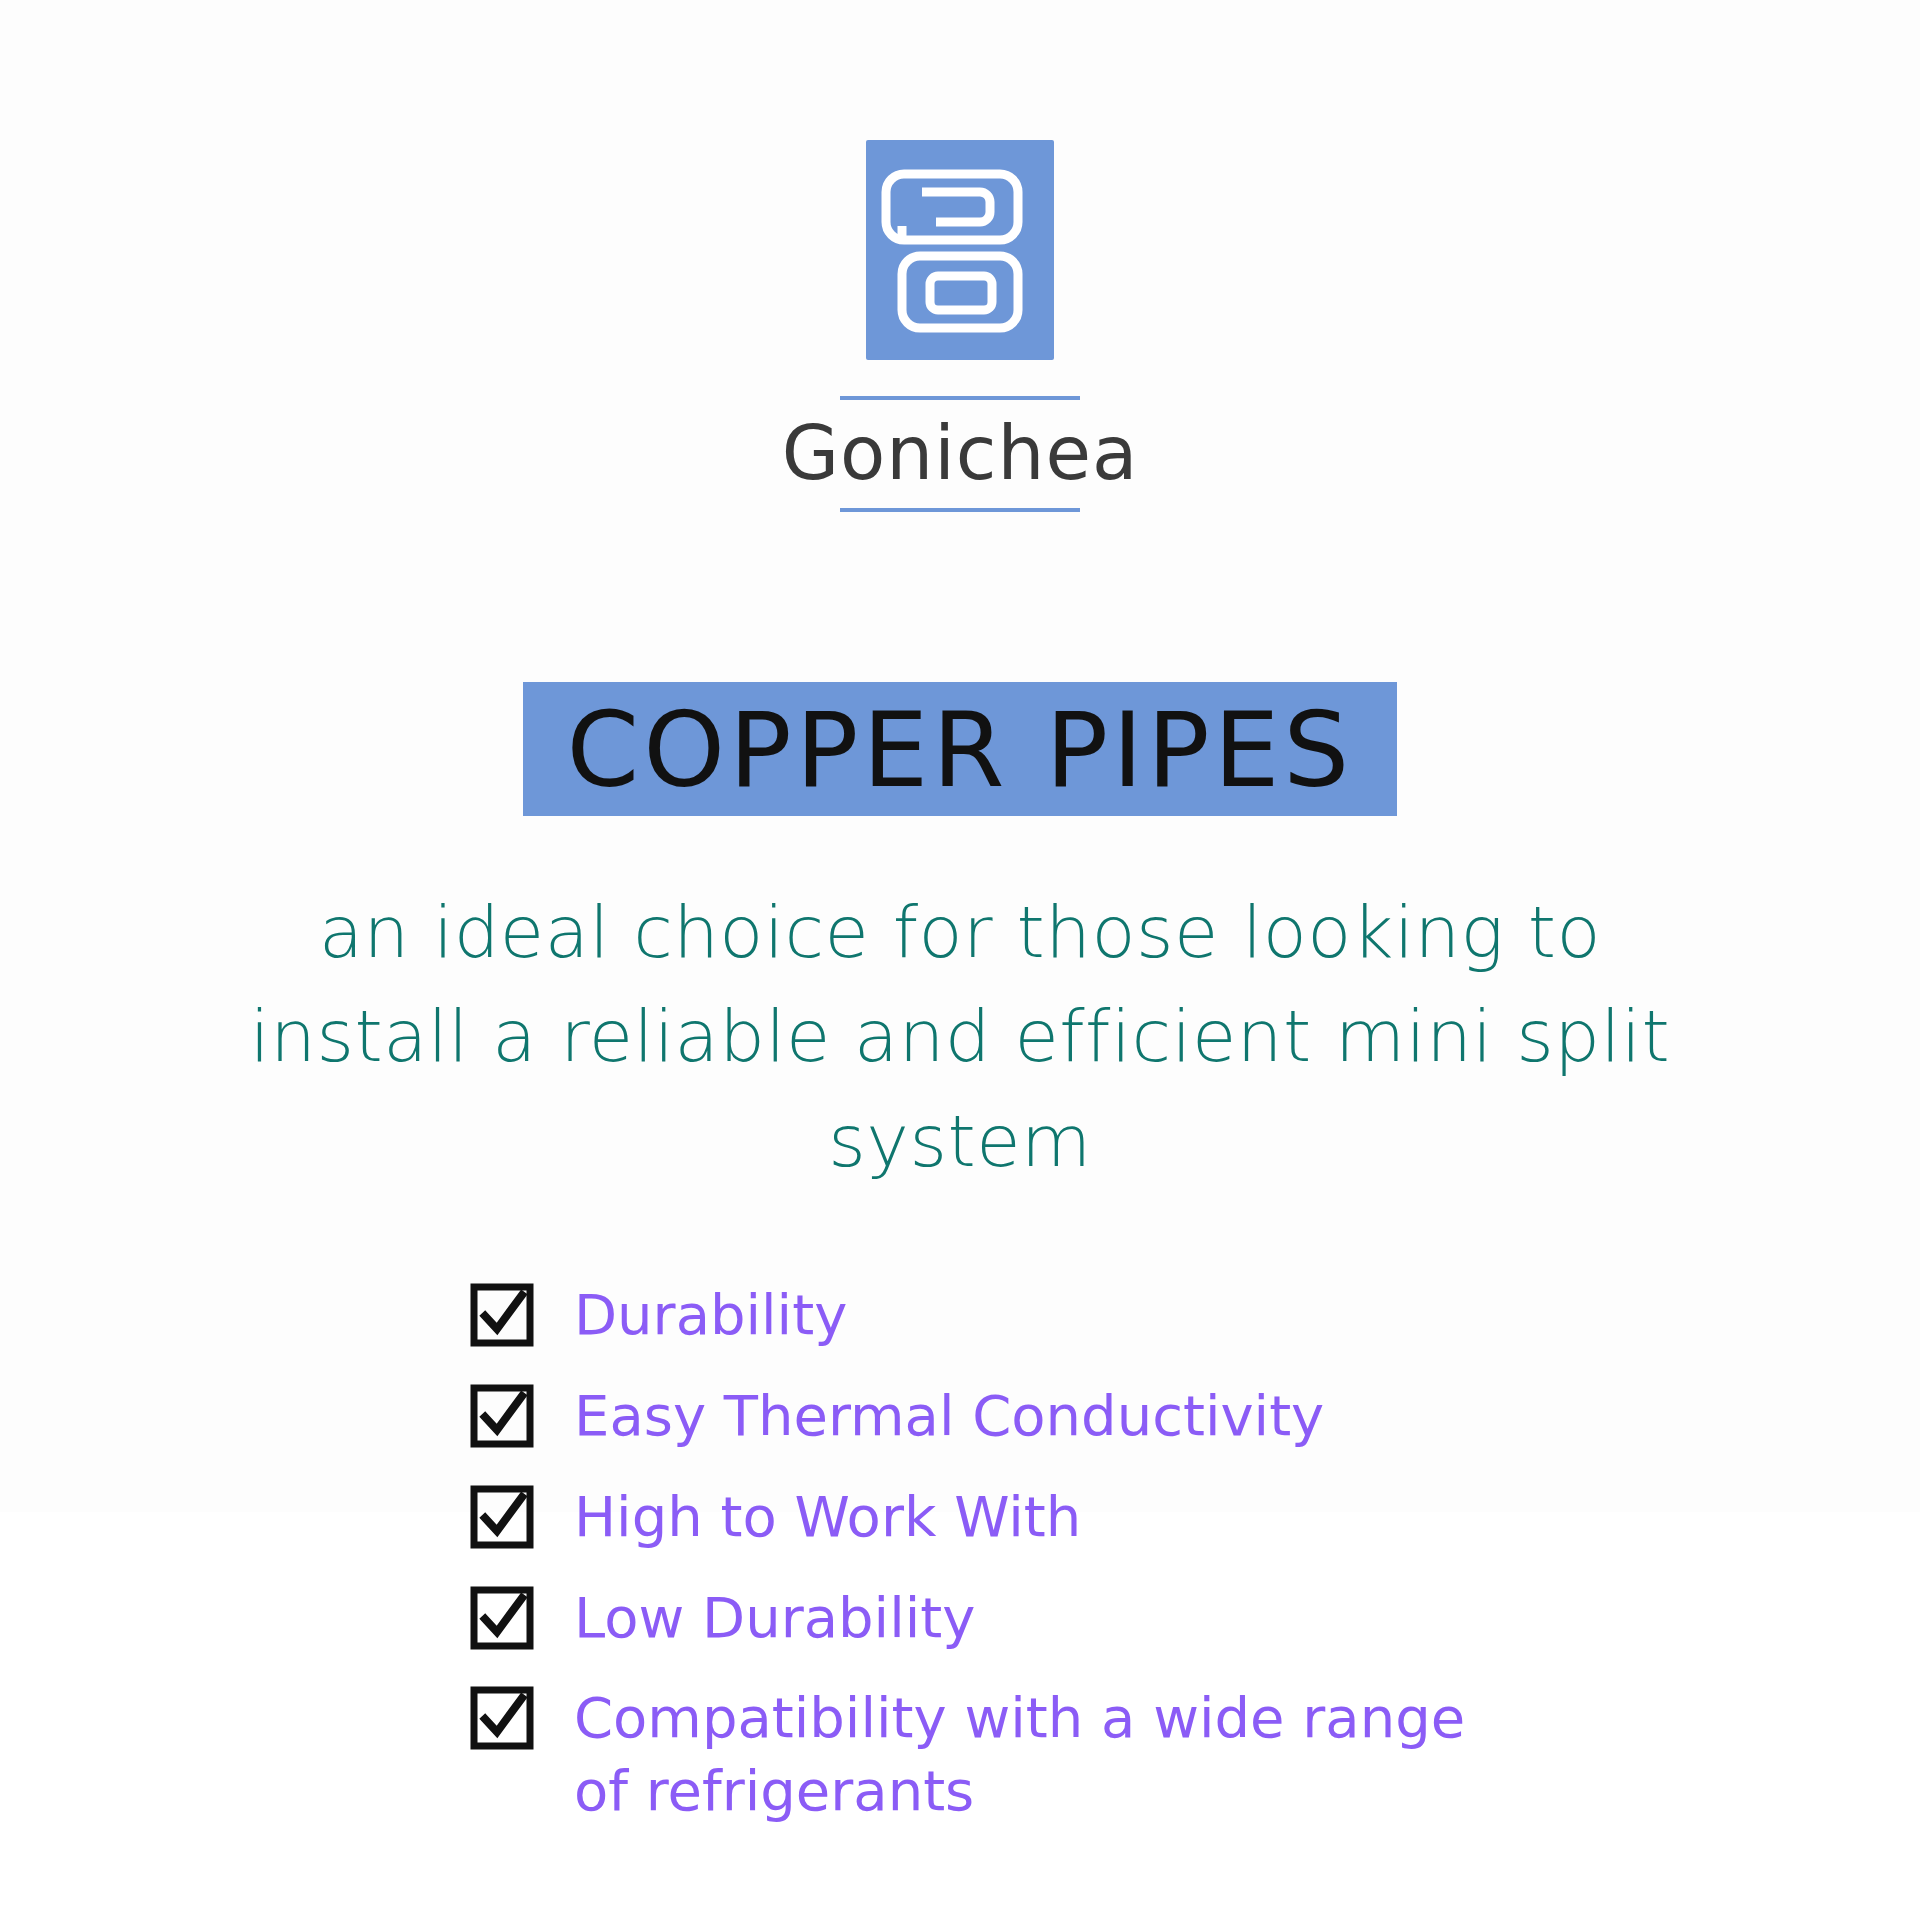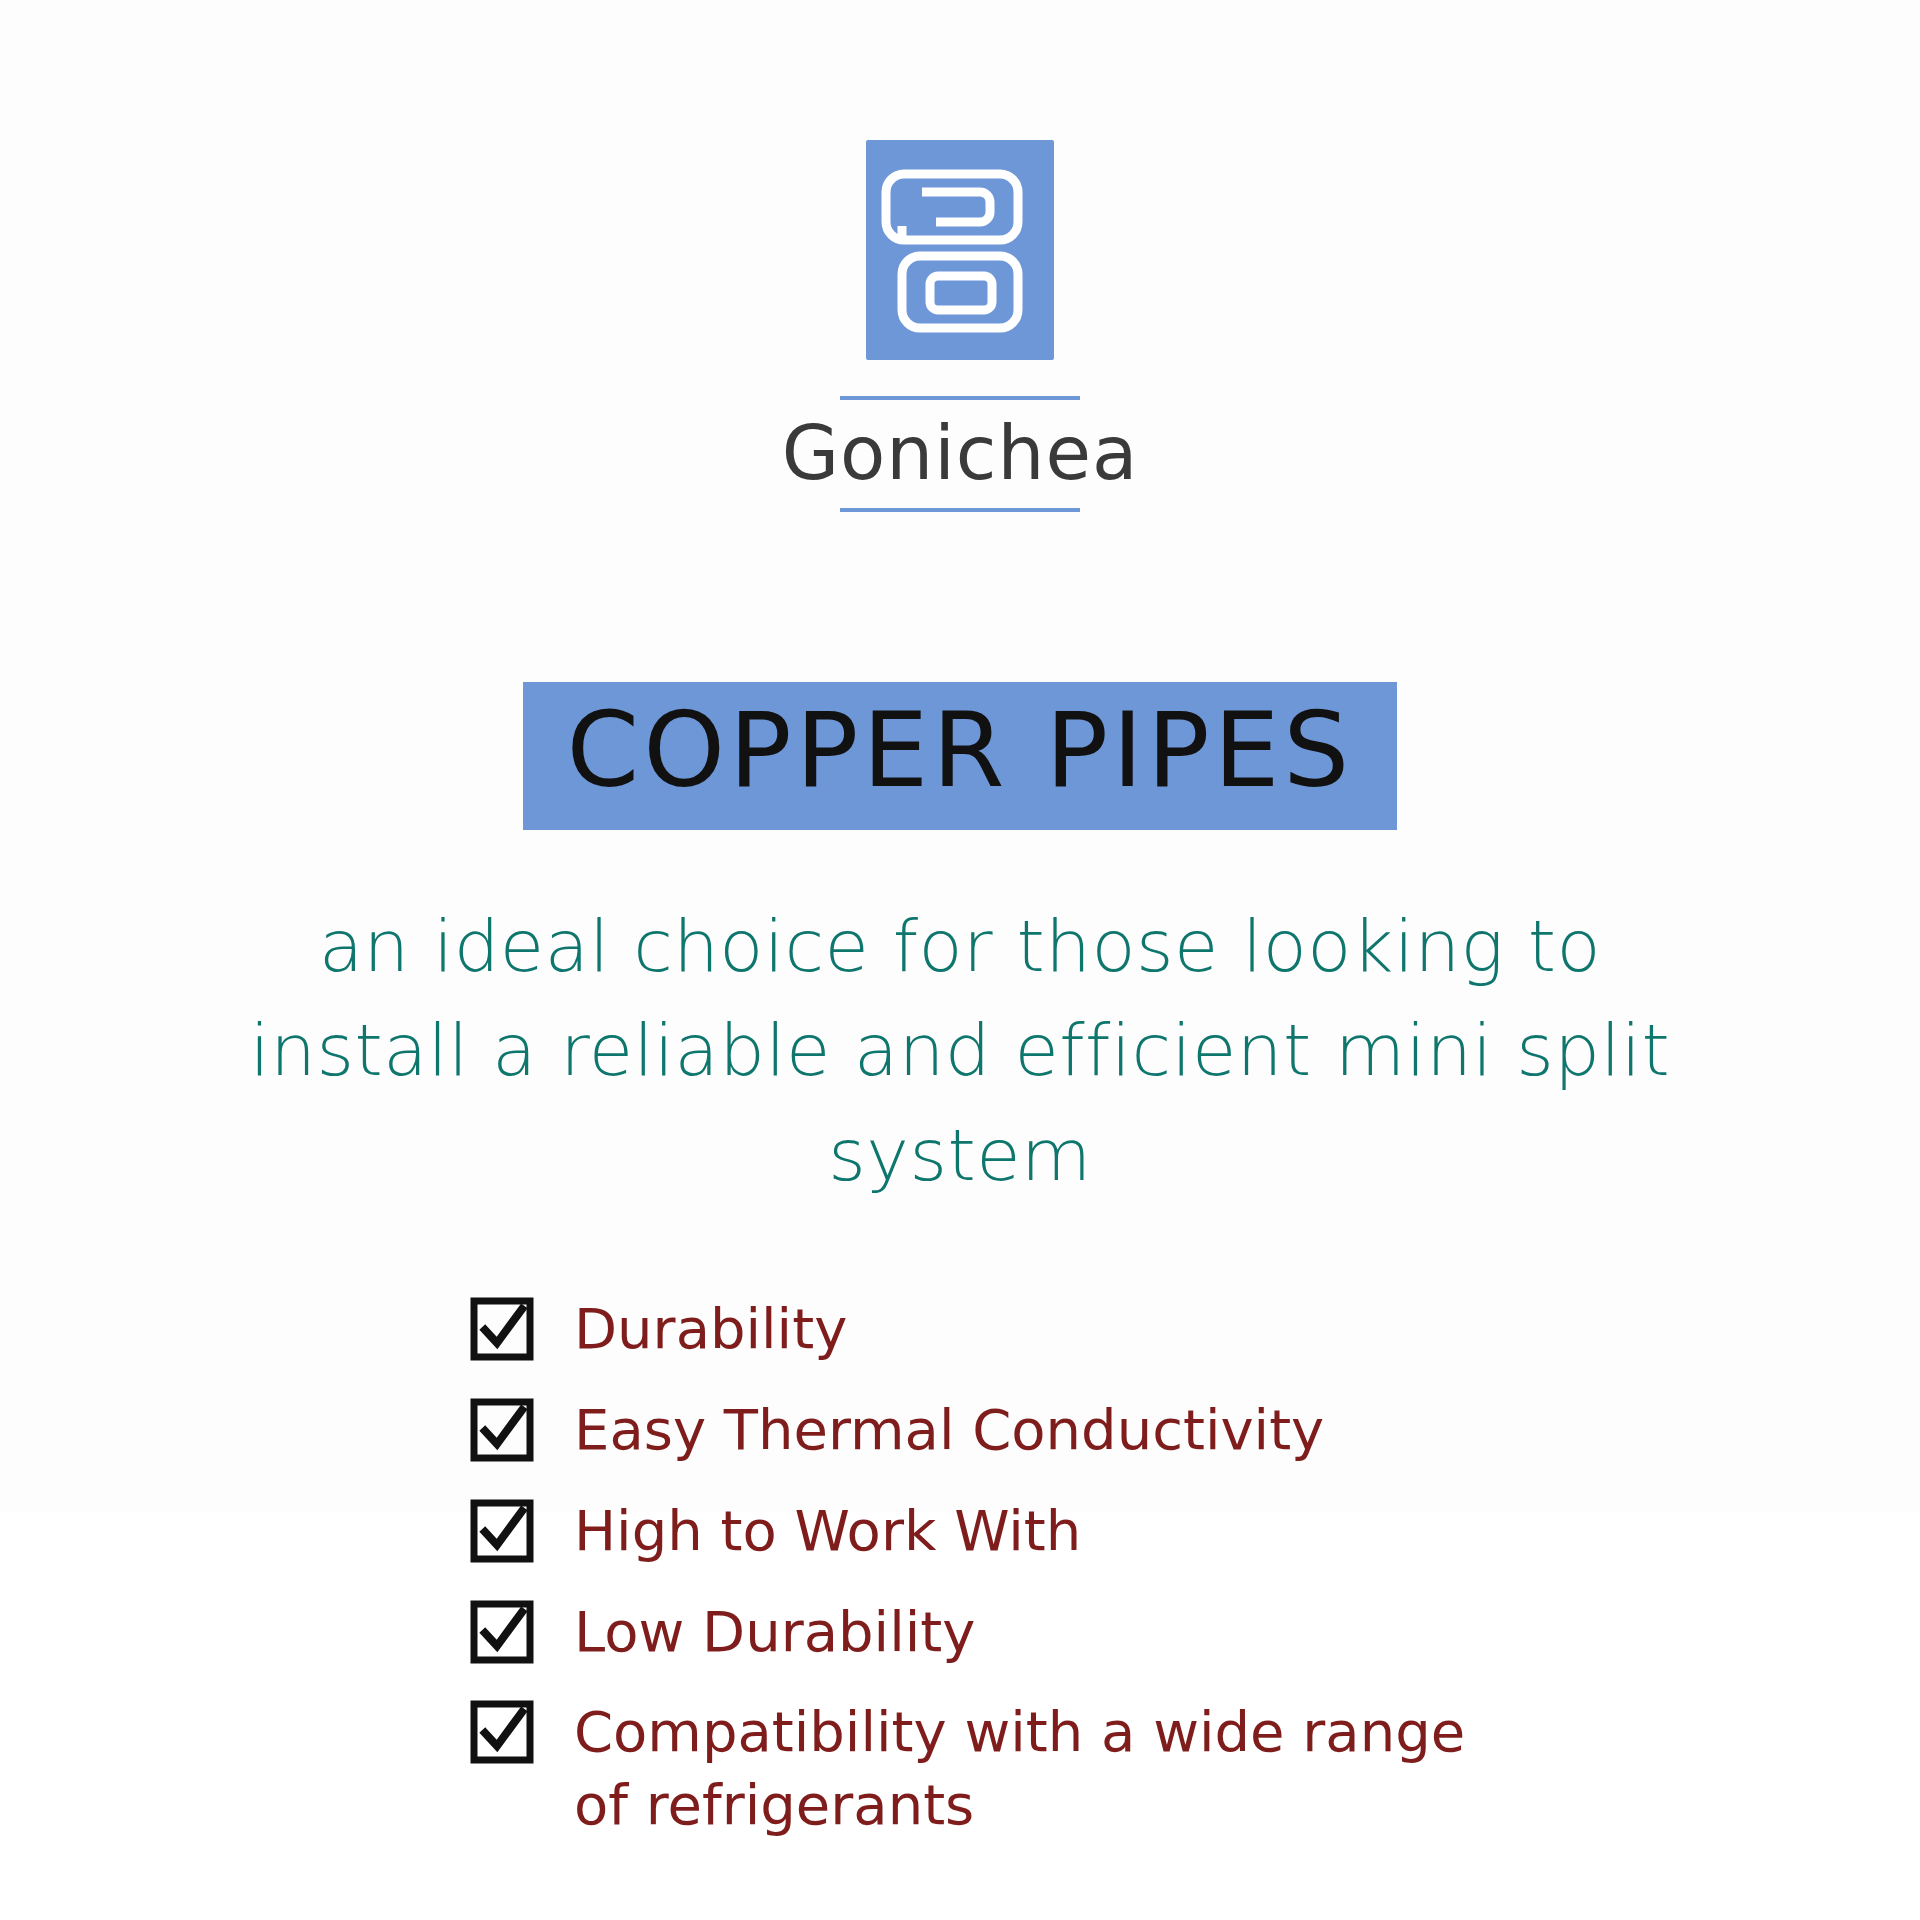--- a/index.html
+++ b/index.html
@@ -56,21 +56,21 @@
     color: #3a3a3a;
     padding: 16px 0 18px 0;
     line-height: 1;
     font-weight: 400;
   }
 
   
   .title-banner {
     margin-top: 170px;
     background: #6e97d8;
-    padding: 16px 44px 28px 44px;
+    padding: 16px 44px 14px 44px;
     display: inline-block;
   }
   .title-banner .title-text {
     font-family: "DejaVu Sans", sans-serif;
     font-size: 104px;
     line-height: 1;
     letter-spacing: 4px;
     color: #111111;
     font-weight: 400;
   }
@@ -106,21 +106,21 @@
     flex: 0 0 auto;
     width: 64px;
     height: 64px;
     margin-top: 4px;
   }
   .checkbox svg { display: block; }
   .feature-label {
     font-family: "DejaVu Sans", sans-serif;
     font-size: 56px;
     line-height: 1.3;
-    color: #7f1d1d;
+    color: #8b5cf6;
     font-weight: 400;
     max-width: 960px;
   }
 </style>
 </head>
 <body>
 
 <div class="page">
 
   <div class="logo-block">

